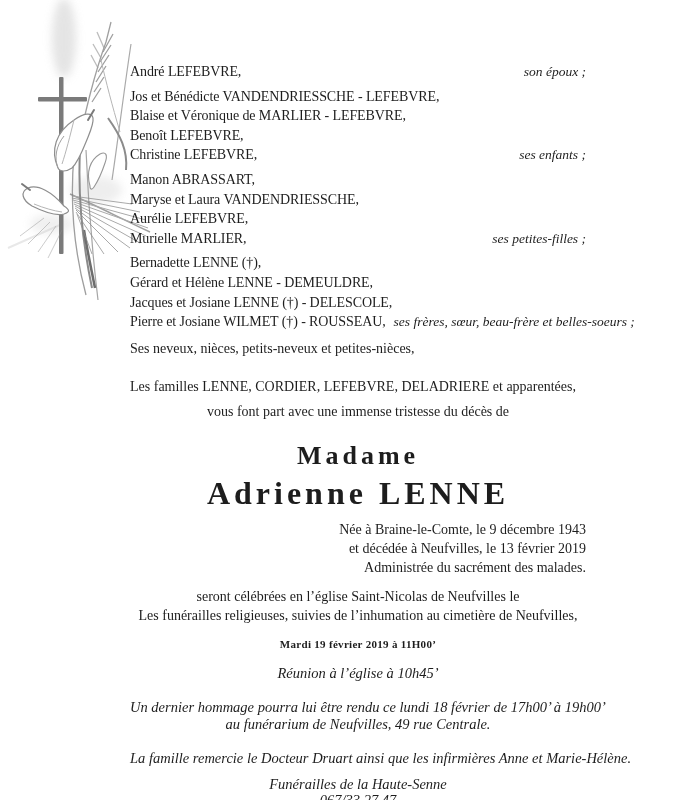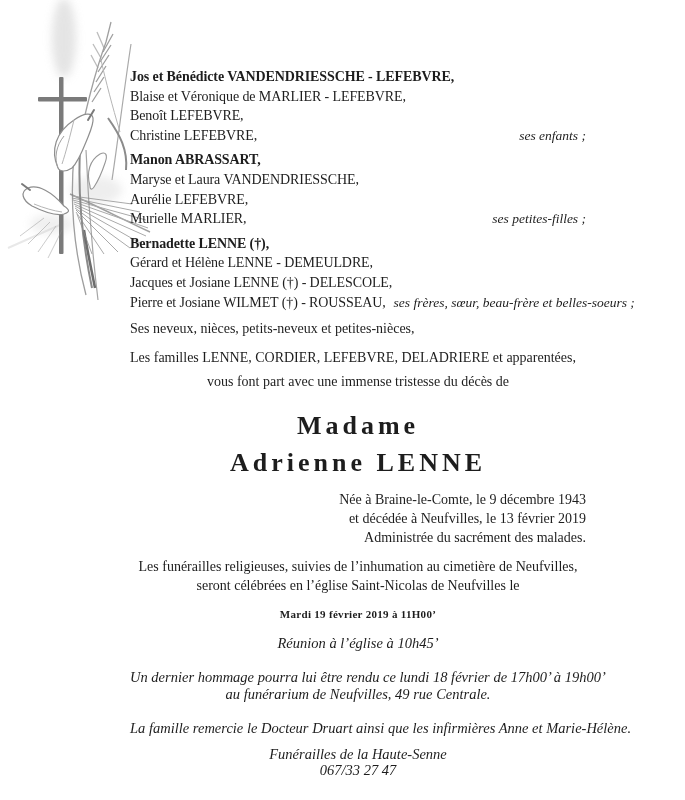--- a/index.html
+++ b/index.html
@@ -4,30 +4,30 @@
 <style>
   html,body{margin:0;padding:0;}
   body{
     width:685px;height:800px;position:relative;overflow:hidden;
     background:#ffffff;color:#1d1d1d;
     font-family:"Liberation Serif", serif;
   }
   .art{position:absolute;left:0;top:0;width:175px;height:312px;}
   .content{position:absolute;left:130px;top:62px;width:456px;font-size:14px;}
   .row{display:flex;justify-content:space-between;align-items:baseline;line-height:19.6px;white-space:nowrap;}
-  .gstart{margin-top:5px;font-weight:bold;}
+  .gstart{margin-top:5px;}
   .name{letter-spacing:-0.1px;}
   .relation{font-style:italic;font-size:13.5px;margin-left:8px;}
   .para{line-height:19.6px;white-space:nowrap;}
   .nephews{margin-top:7px;}
-  .families{margin-top:9px;}
+  .families{margin-top:19px;}
   .center{text-align:center;white-space:nowrap;}
   .announce{margin-top:5px;}
   .title1{margin-top:16px;font-size:26px;font-weight:bold;letter-spacing:4px;line-height:36px;text-align:center;white-space:nowrap;}
-  .title2{font-size:26px;font-weight:bold;letter-spacing:4px;line-height:38px;text-align:center;white-space:nowrap;}
+  .title2{font-size:32px;font-weight:bold;letter-spacing:4px;line-height:38px;text-align:center;white-space:nowrap;}
   .dates{margin-top:8px;line-height:19px;text-align:right;}
   .funeral{margin-top:10px;line-height:19px;}
   .datetime{margin-top:8px;font-weight:bold;font-size:11px;line-height:22px;letter-spacing:0.3px;}
   .meeting{margin-top:9px;font-style:italic;font-size:14.5px;line-height:19px;}
   .tribute{margin-top:16px;font-style:italic;font-size:14.5px;line-height:17.5px;}
   .thanks{margin-top:15px;font-style:italic;font-size:14.5px;line-height:19px;}
   .footer{margin-top:8px;font-style:italic;font-size:14.5px;line-height:16.5px;}
 </style>
 </head>
 <body>
@@ -80,20 +80,24 @@
     <path d="M88,120 L94,110" stroke="#7a7a7a" stroke-width="2" stroke-linecap="round"></path>
     <path d="M90,186 C86,172 90,160 100,154 C106,151 108,155 105,163 C102,172 98,181 94,187 C92,190 90,190 90,186 Z" fill="#ffffff" stroke="#969696" stroke-width="1.1"></path>
     <path d="M64,206 C52,192 38,184 28,188 C20,192 22,200 32,206 C44,212 56,216 64,214 C70,212 70,210 64,206 Z" fill="#ffffff" stroke="#8e8e8e" stroke-width="1.2"></path>
     <path d="M34,204 C44,208 54,211 62,212" fill="none" stroke="#b5b5b5" stroke-width="1"></path>
     <path d="M30,190 L22,184" stroke="#7a7a7a" stroke-width="2" stroke-linecap="round"></path>
   </g>
 </svg>
 
 <div class="content">
 
+  <div class="row">
+    <span class="name">André LEFEBVRE,</span>
+    <span class="relation">son époux ;</span>
+  </div>
   <div class="row gstart">
     <span class="name">Jos et Bénédicte VANDENDRIESSCHE - LEFEBVRE,</span>
     <span class="relation"></span>
   </div>
   <div class="row">
     <span class="name">Blaise et Véronique de MARLIER - LEFEBVRE,</span>
     <span class="relation"></span>
   </div>
   <div class="row">
     <span class="name">Benoît LEFEBVRE,</span>
@@ -143,22 +147,22 @@
   <div class="title1">Madame</div>
   <div class="title2">Adrienne LENNE</div>
 
   <div class="dates center">
     <div>Née à Braine-le-Comte, le 9 décembre 1943</div>
     <div>et décédée à Neufvilles, le 13 février 2019</div>
     <div>Administrée du sacrément des malades.</div>
   </div>
 
   <div class="funeral center">
+    <div>seront célébrées en l’église Saint-Nicolas de Neufvilles le</div>
     <div>Les funérailles religieuses, suivies de l’inhumation au cimetière de Neufvilles,</div>
-    <div>seront célébrées en l’église Saint-Nicolas de Neufvilles le</div>
   </div>
 
   <div class="datetime center">Mardi 19 février 2019 à 11H00’</div>
   <div class="meeting center">Réunion à l’église à 10h45’</div>
 
   <div class="tribute center">
     <div>Un dernier hommage pourra lui être rendu ce lundi 18 février de 17h00’ à 19h00’</div>
     <div>au funérarium de Neufvilles, 49 rue Centrale.</div>
   </div>
 

